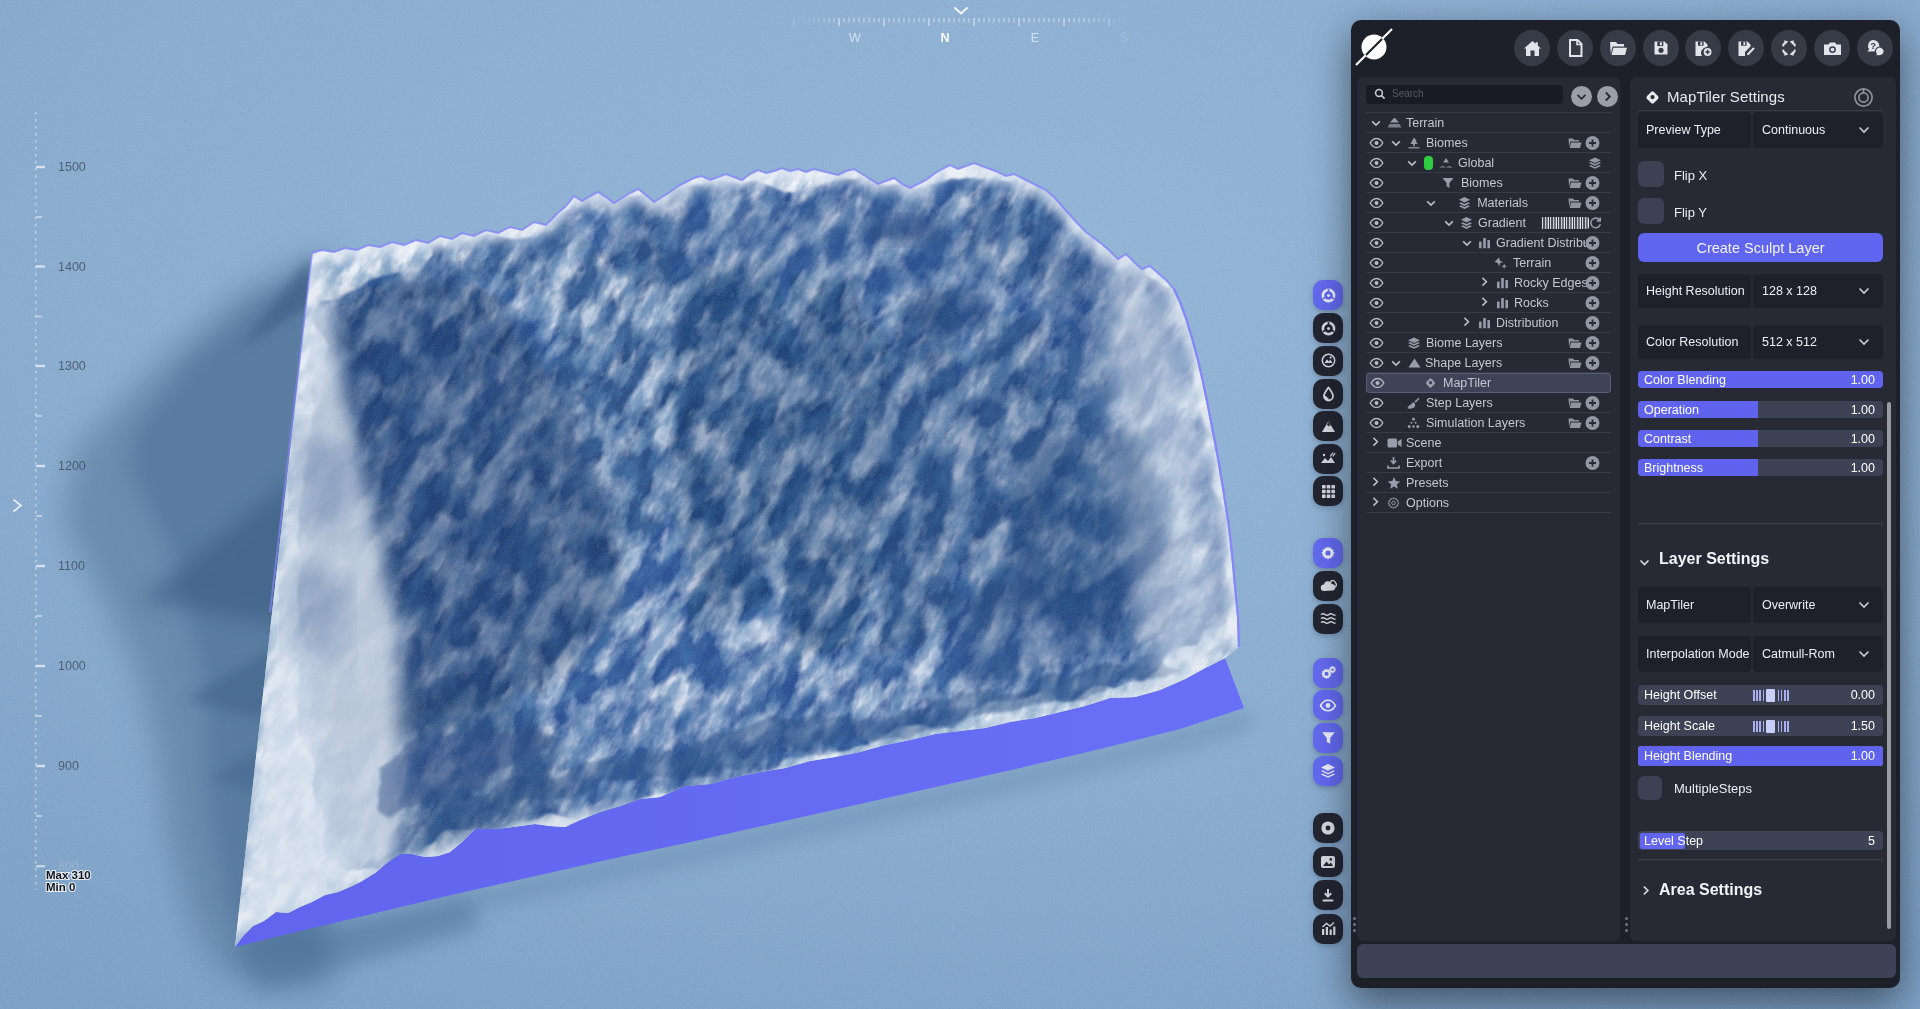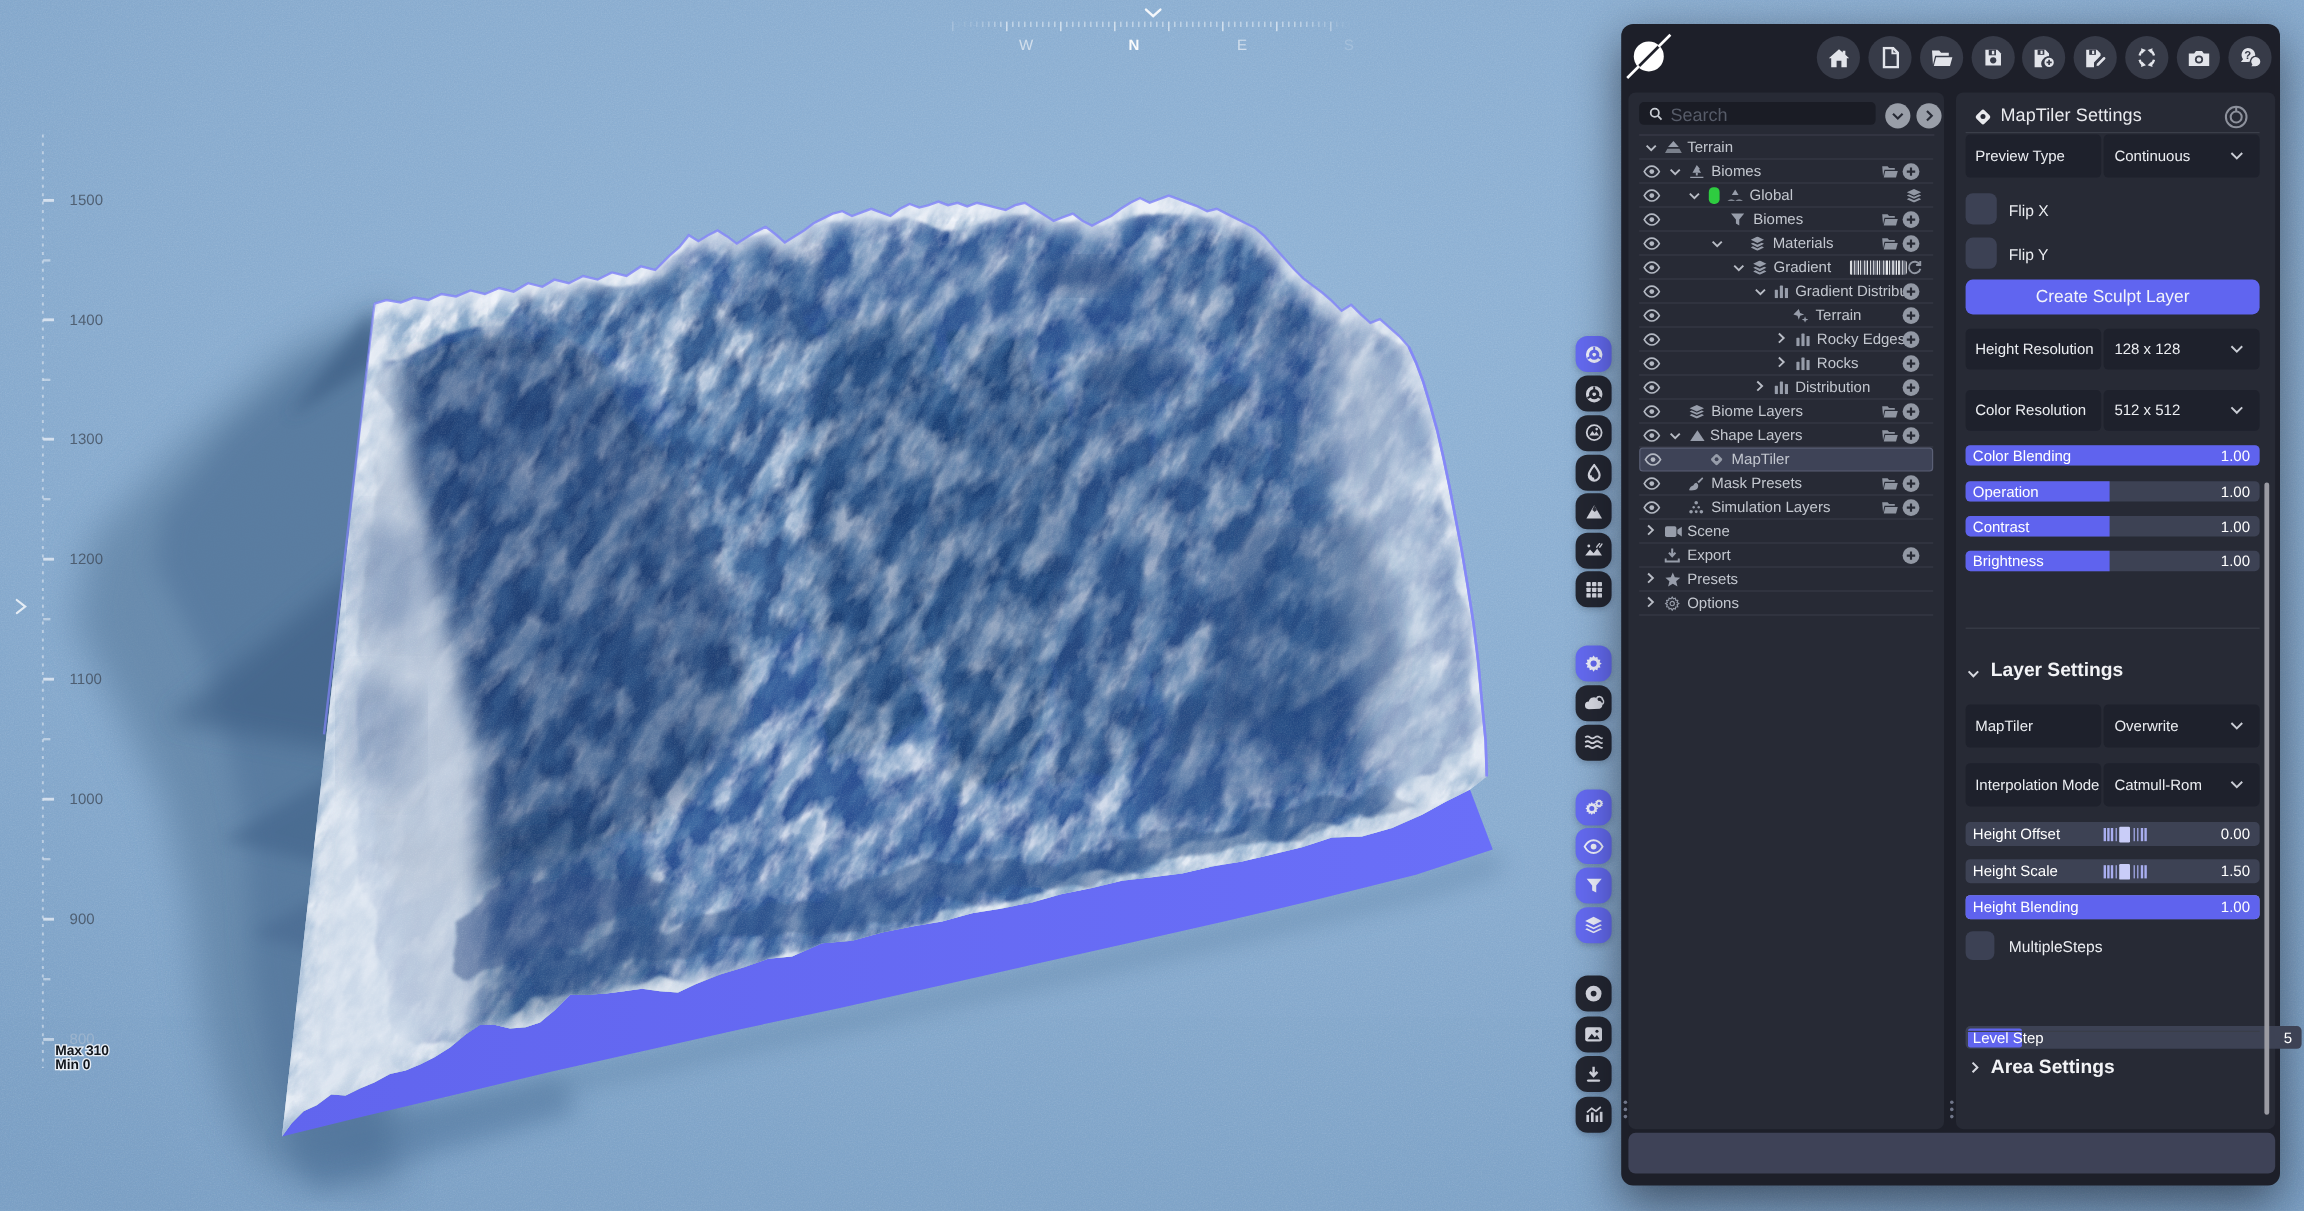--- a/index.html
+++ b/index.html
@@ -21,21 +21,21 @@
   #rows{position:absolute;left:0;top:36px;width:263px;}
   .trow{position:relative;height:20px;width:245px;margin-left:9px;box-sizing:border-box;
     border-bottom:1px solid #383b47;color:#c3c7cf;font-size:12.5px;}
   .trow .el{position:absolute;top:50%;transform:translateY(-50%);line-height:1;}
   .el{line-height:1;}
   .trow .ic{color:#979daa;}
   .trow .ic svg{display:block;}
   .trow.sel{background:#3e4357;border:1px solid #5a5f75;border-radius:3px;
     margin-left:9px;width:245px;height:20px;}
   .srch{position:absolute;left:9px;top:8px;width:197px;height:19px;background:#1a1c25;
-    border-radius:4px;color:#565b68;font-size:15px;}
+    border-radius:4px;color:#565b68;font-size:10px;}
   .cbtn{position:absolute;top:9px;width:21px;height:21px;border-radius:50%;background:#999ea8;
     display:flex;align-items:center;justify-content:center;}
   .shead{position:absolute;left:8px;width:245px;color:#e9eaee;}
   .box{position:absolute;background:#1e212c;border-radius:4px;color:#eceef2;font-size:12.5px;}
   .lblbox{left:8px;width:113px;}
   .valbox{left:123px;width:130px;}
   .chk{position:absolute;left:8px;width:26px;height:26px;border-radius:6px;background:#3c4154;}
   .clab{position:absolute;left:44px;color:#eceef2;font-size:13px;}
   .slider{position:absolute;left:8px;width:245px;border-radius:4px;background:#3d4254;
     color:#fff;font-size:12.5px;}
@@ -884,21 +884,21 @@
                 <path d="M1.2 5.5 C3 2.4 5 1 7.5 1 s4.5 1.4 6.3 4.5 C12 8.6 10 10 7.5 10 S3 8.6 1.2 5.5 Z" fill="none" stroke="currentColor" stroke-width="1.4"></path>
                 <circle cx="7.5" cy="5.5" r="2" fill="currentColor"></circle>
               </svg>
             </span>
             <span class="el ic" style="left:41px">
               <svg width="13" height="12" viewBox="0 0 13 12">
                 <path d="M7.5 4.5 L11.5 0.8 L12.4 1.7 L8.7 5.7 Z" fill="currentColor"></path>
                 <path d="M6.8 5.2 C4.5 5.5 4.8 7.5 3 8 c-1.5 0.4-2 2.5-2.5 3.5 2.5 0.3 5.5 0.3 6.8-1.2 1-1.1 1-2.6 0.7-3.6 Z" fill="currentColor"></path>
               </svg>
             </span>
-            <span class="el" style="left:60px;white-space:nowrap">Mask Presets</span>
+            <span class="el" style="left:60px;white-space:nowrap">Step Layers</span>
             <span class="el ic" style="left:201.5px;color:#8f95a1">
               <svg width="14" height="11" viewBox="0 0 14 11">
                 <path d="M0.5 1 L5 1 L6.2 2.5 L11 2.5 L11 4 L2.4 4 L1.2 9.5 Z" fill="currentColor"></path>
                 <path d="M3 5 L13.5 5 L12 10.5 L1.8 10.5 Z" fill="currentColor"></path>
               </svg>
             </span>
             <span class="el ic" style="left:219.2px;color:#9298a4">
               <svg width="15" height="15" viewBox="0 0 15 15">
                 <circle cx="7.5" cy="7.5" r="7" fill="currentColor"></circle>
                 <path d="M7.5 4 L7.5 11 M4 7.5 L11 7.5" stroke="#272a35" stroke-width="1.8"></path>
@@ -1105,21 +1105,21 @@
 <span class="lab">Height Scale</span>
           <span class="val">1.50</span>
         </div>
 <div class="slider" style="top:669px;height:20px;box-shadow:0 0 0 1.4px #b7baf8 inset;">
           <span class="fill" style="width:245px;border-radius:4px;"></span>
 <span class="lab">Height Blending</span>
           <span class="val">1.00</span>
         </div>
 <div class="chk" style="top:699px;width:24px;height:24px"></div>
         <span class="clab" style="top:704px">MultipleSteps</span>
-<div class="slider" style="top:778px;height:19px;padding-left:35px;">
+<div class="slider" style="top:754px;height:19px;">
           <span style="position:absolute;left:2px;top:1.5px;bottom:1.5px;width:45px;background:#6165ef;border-radius:2px"></span>
 <span class="lab">Level Step</span>
           <span class="val">5</span>
         </div>
 <div class="divid" style="top:782px"></div>
 <span class="el" style="position:absolute;left:12px;top:806px"><svg width="8" height="11" viewBox="0 0 8 11">
             <path d="M1.8 1.5 L5.8 5.5 L1.8 9.5" stroke="#d7d9e0" stroke-width="1.7" fill="none"></path>
           </svg></span>
 <div class="stitle" style="top:804px">Area Settings</div>
 <div style="position:absolute;left:257px;top:325px;width:4px;height:527px;background:#9b9ba3;border-radius:2px"></div>

